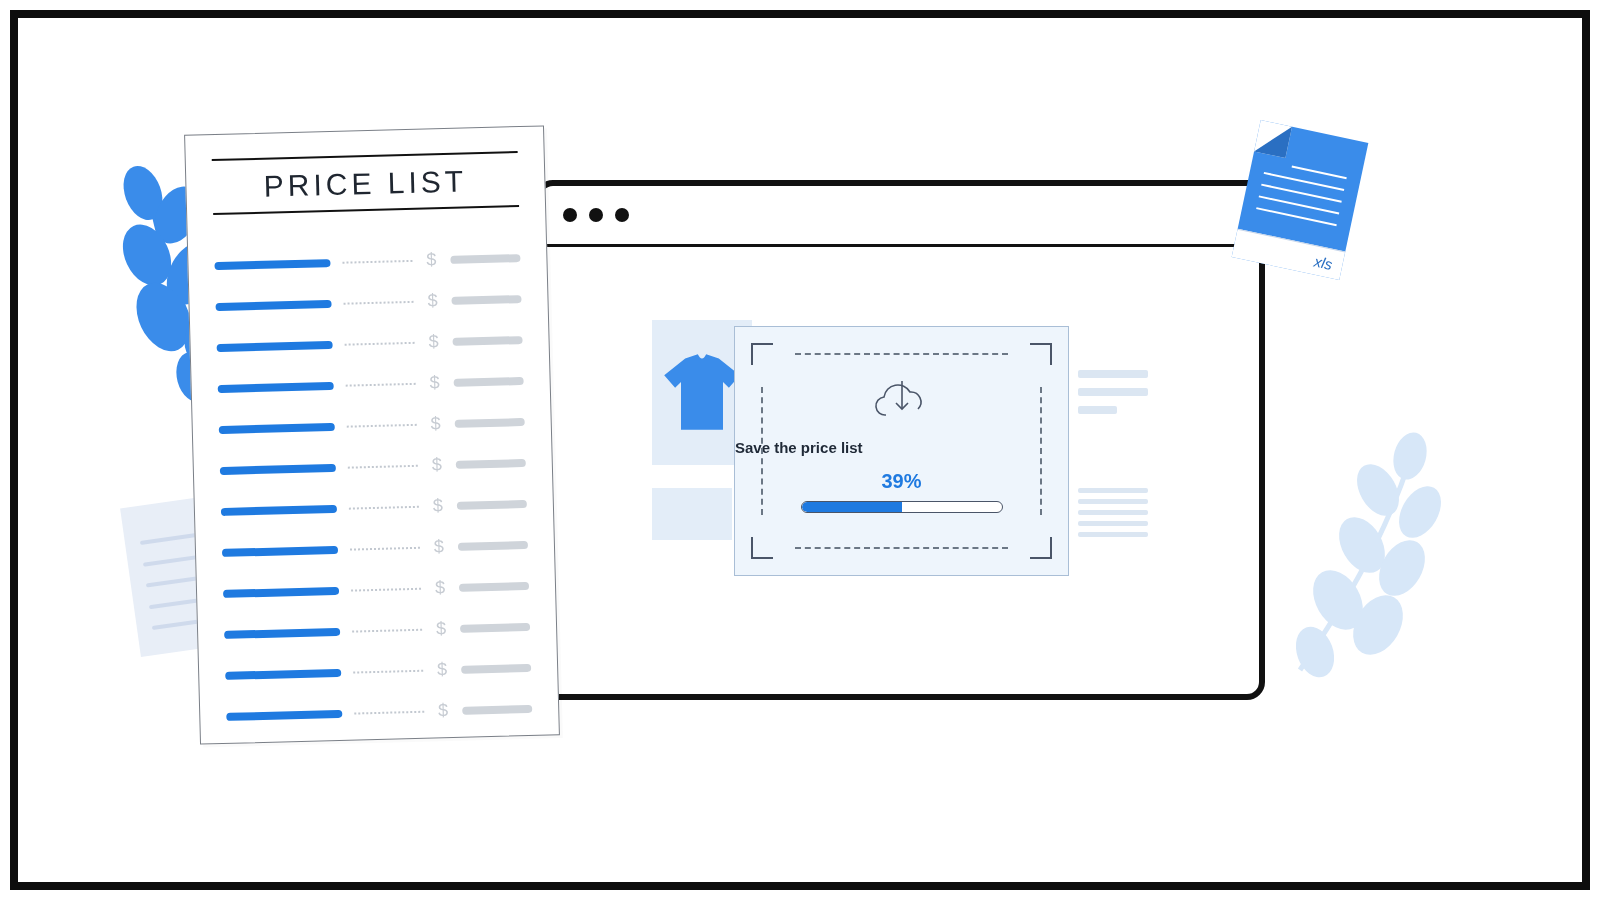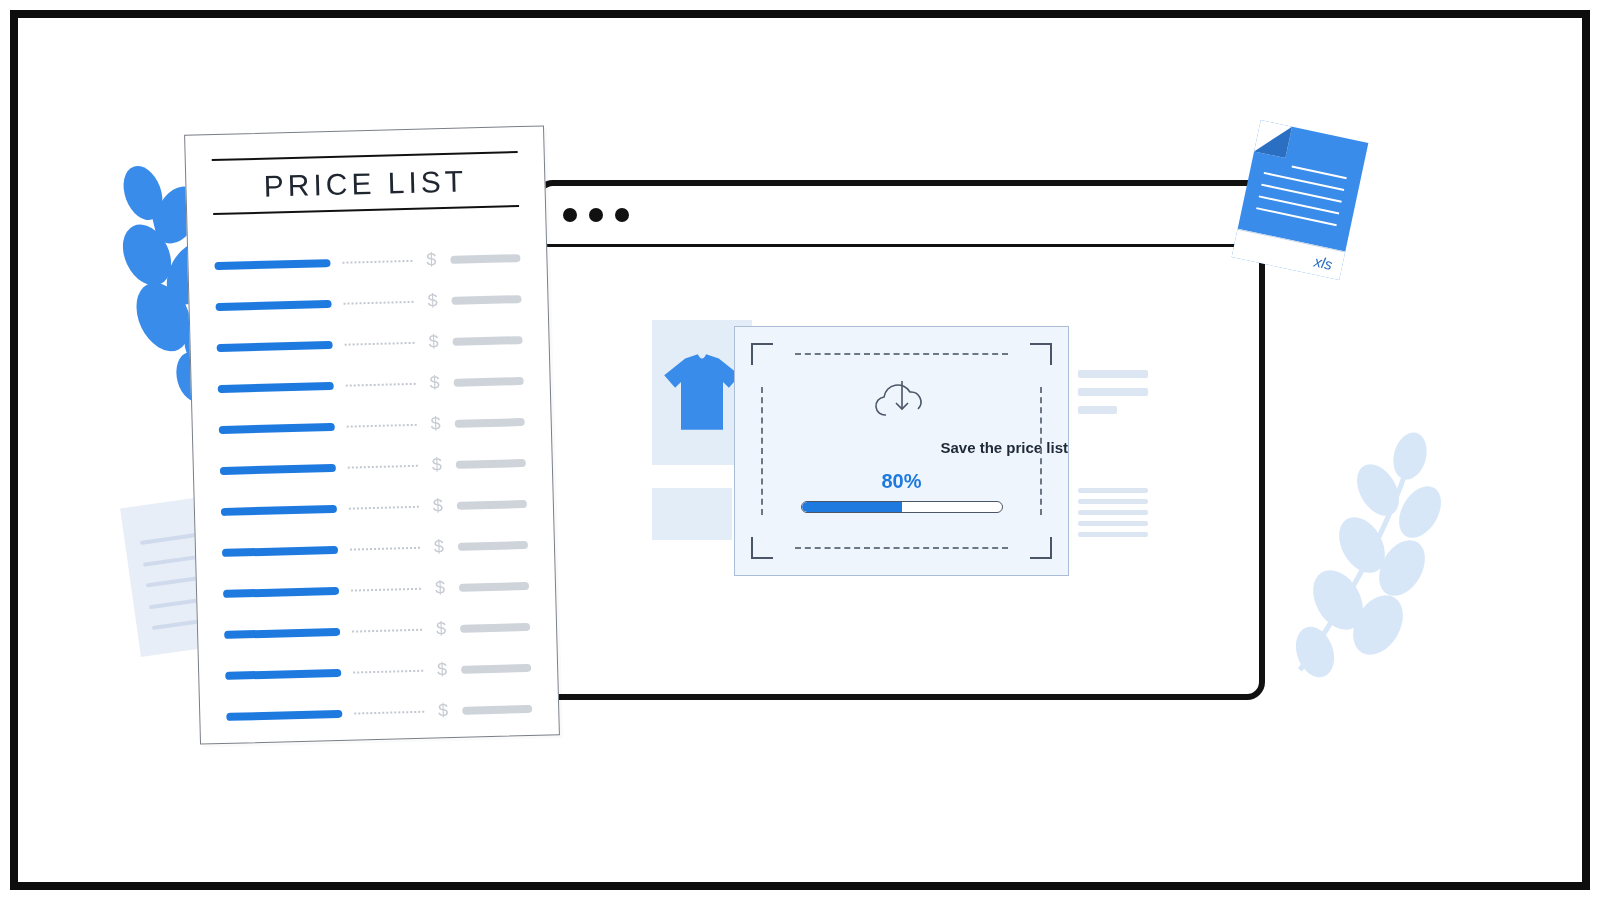--- a/index.html
+++ b/index.html
@@ -142,21 +142,21 @@
   .cc-tl { left: 16px; top: 16px; border-right: 0; border-bottom: 0; }
   .cc-tr { right: 16px; top: 16px; border-left: 0; border-bottom: 0; }
   .cc-bl { left: 16px; bottom: 16px; border-right: 0; border-top: 0; }
   .cc-br { right: 16px; bottom: 16px; border-left: 0; border-top: 0; }
   .dash-h { position: absolute; left: 60px; right: 60px; border-top: 2px dashed #6b7785; }
   .dash-v { position: absolute; top: 60px; bottom: 60px; border-left: 2px dashed #6b7785; }
 
   .cloud-icon { display:block; margin: 52px auto 0; }
 
   .dialog-title {
-    text-align: right;
+    text-align: left;
     font-size: 15px;
     font-weight: 600;
     color: #1f2937;
     margin-top: 16px;
   }
   .dialog-percent {
     text-align: center;
     font-size: 20px;
     font-weight: 700;
     color: #1f7ae0;
@@ -340,21 +340,21 @@
   <div class="dash-v" style="left:26px;"></div>
   <div class="dash-v" style="right:26px;"></div>
 
   <svg class="cloud-icon" width="56" height="44" viewBox="0 0 56 44">
     <path d="M44 30 A10 10 0 0 0 36 13 A14 14 0 0 0 10 18 A9 9 0 0 0 12 36" fill="none" stroke="#4a5568" stroke-width="1.6"></path>
     <line x1="28" y1="2" x2="28" y2="30" stroke="#4a5568" stroke-width="1.6"></line>
     <polyline points="22,24 28,30 34,24" fill="none" stroke="#4a5568" stroke-width="1.6"></polyline>
   </svg>
 
   <div class="dialog-title">Save the price list</div>
-  <div class="dialog-percent">80%</div>
+  <div class="dialog-percent">39%</div>
   <div class="progress-track">
     <div class="progress-fill" id="pfill" style="width: 50%;"></div>
   </div>
 </div>
 
 <div class="xls-file">
   <div class="xls-body"></div>
   <div class="xls-fold"></div>
   <div class="xls-lines">
       <span></span>

